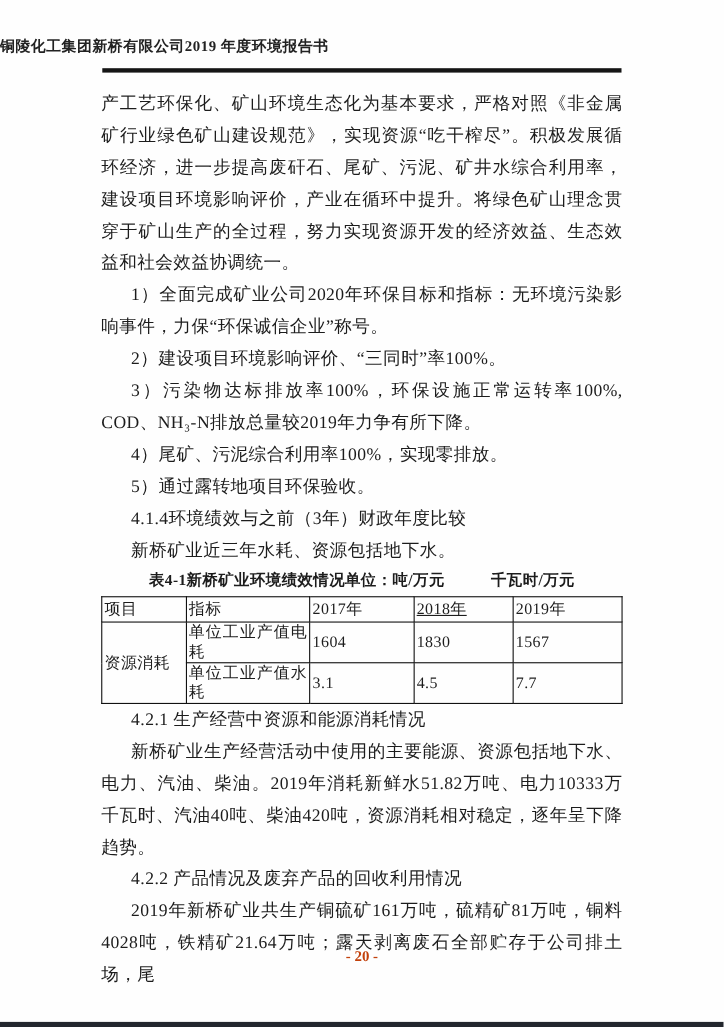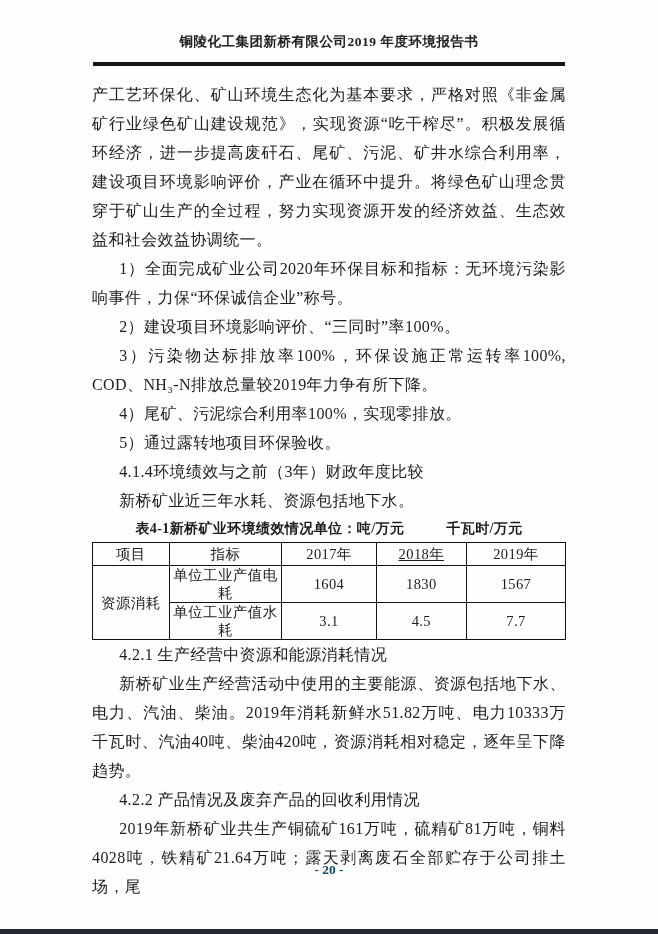--- a/index.html
+++ b/index.html
@@ -8,21 +8,20 @@
     width: 658px;
     height: 934px;
     margin: 0 auto;
     background: #fefefe;
     font-family: "Liberation Serif", "DejaVu Serif", serif;
     color: #1c1c1c;
     overflow: hidden;
   }
   .header-title {
     margin-top: 32px;
-    text-align: center;
     font-size: 13.5px;
     font-weight: 600;
     letter-spacing: 0.5px;
     line-height: 20px;
     color: #222;
   }
   .header-rule {
     height: 4px;
     background: #151515;
     margin: 10px 93px 0 93px;
@@ -49,41 +48,40 @@
     text-align: right;
   }
   table.stats {
     width: 100%;
     border-collapse: collapse;
     margin-top: 2px;
     table-layout: fixed;
   }
   table.stats td {
     border: 1.6px solid #111;
-    text-align: center;
     vertical-align: middle;
     font-size: 14.5px;
     height: 22px;
     padding: 0 2px;
     line-height: 18px;
   }
   .col1 { width: 16%; }
   .col2 { width: 24%; }
   .col3 { width: 20%; }
   .col4 { width: 19%; text-decoration: underline; }
   .col5 { width: 21%; }
   .footer {
     position: absolute;
     top: 862px;
     left: 0;
     right: 0;
     text-align: center;
     font-size: 13.5px;
     font-weight: bold;
-    color: #0c4a6e;
+    color: #c2410c;
   }
   .bottom-strip {
     position: absolute;
     bottom: 0;
     left: 0;
     right: 0;
     height: 5px;
     background: #23272e;
   }
 </style>

